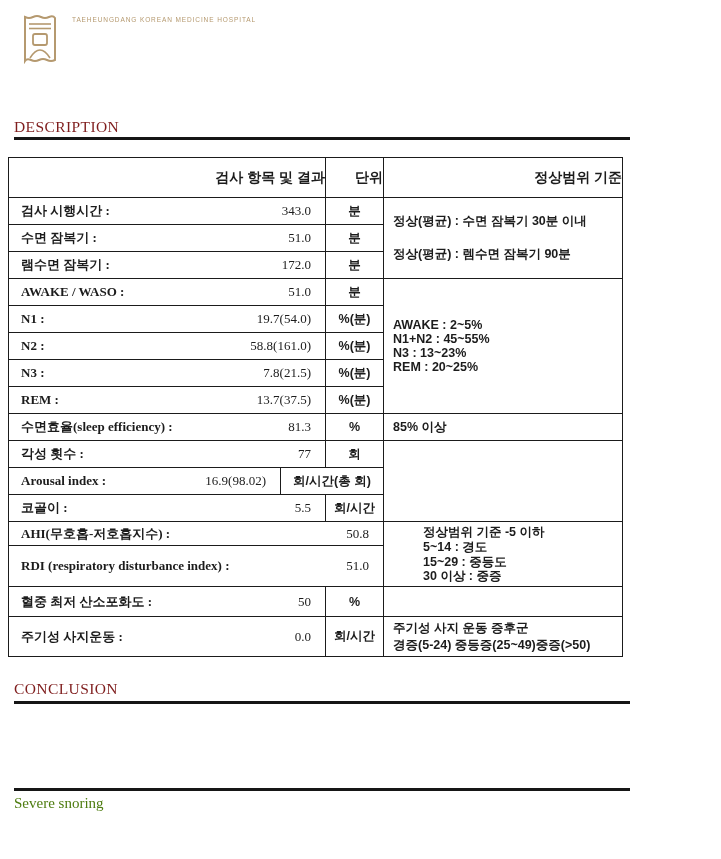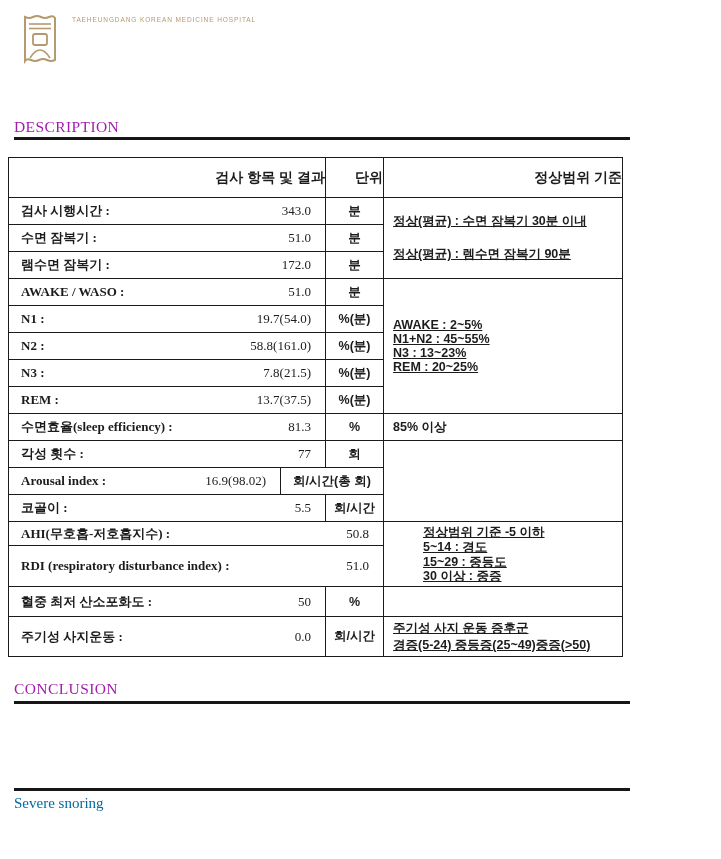--- a/index.html
+++ b/index.html
@@ -25,21 +25,21 @@
   .hospital-sub {
     font-family: "Liberation Sans", "DejaVu Sans", sans-serif;
     font-size: 6.5px; color: #b5996f; letter-spacing: 0.9px;
     margin-top: 2px; margin-left: 2px;
   }
 
   
   .section-title {
     position: absolute; left: 14px;
     font-family: "Liberation Serif", "DejaVu Serif", serif;
-    font-size: 15.5px; color: #a21caf; letter-spacing: 0.4px;
+    font-size: 15.5px; color: #7f1d1d; letter-spacing: 0.4px;
   }
   .rule { position: absolute; left: 14px; width: 616px; height: 3px; background: #161616; }
 
   
   table.results {
     position: absolute; left: 8px; top: 157px;
     width: 614px; border-collapse: collapse; table-layout: fixed;
     font-size: 13px;
   }
   table.results td, table.results th {
@@ -65,28 +65,28 @@
   .item-label { font-weight: bold; white-space: nowrap; }
   .item-value { font-weight: normal; white-space: nowrap; }
   td.unit-cell {
     font-weight: bold; text-align: center; white-space: nowrap;
     font-family: "Liberation Sans", "DejaVu Sans", sans-serif; font-size: 12.5px;
   }
   td.normal-cell {
     padding: 2px 6px 2px 9px; font-weight: bold;
     font-family: "Liberation Sans", "DejaVu Sans", sans-serif; font-size: 12.5px;
   }
-  td.normal-cell .nr-line { white-space: nowrap; text-decoration: underline; }
+  td.normal-cell .nr-line { white-space: nowrap; }
   td.nr-latency .nr-wrap { display: flex; flex-direction: column; justify-content: center; gap: 16px; height: 100%; }
   td.nr-stages .nr-wrap { display: flex; flex-direction: column; justify-content: space-around; height: 100%; padding: 4px 0; }
   td.nr-ahi .nr-wrap { display: flex; flex-direction: column; justify-content: space-between; height: 100%; line-height: 1.18; padding-top: 1px; margin-left: 30px; }
   td.nr-plm .nr-wrap { display: flex; flex-direction: column; justify-content: center; height: 100%; line-height: 1.3; }
 
   
-  .rec-lines { position: absolute; left: 14px; top: 794px; font-size: 15px; line-height: 1.28; color: #0369a1; }
+  .rec-lines { position: absolute; left: 14px; top: 794px; font-size: 15px; line-height: 1.28; color: #4d7c0f; }
 </style>
 </head>
 <body>
 
 <div class="page">
 
   <div class="logo">
     <svg class="seal" viewBox="0 0 40 50">
       <g fill="none" stroke="#b5996f" stroke-width="2">
         <path d="M5 3 q4 2 8 0 q4 -2 8 0 q4 2 8 0 q4 -2 6 1 v42 q-4 2 -8 0 q-4 -2 -8 0 q-4 2 -8 0 q-4 -2 -6 1 z"></path>

